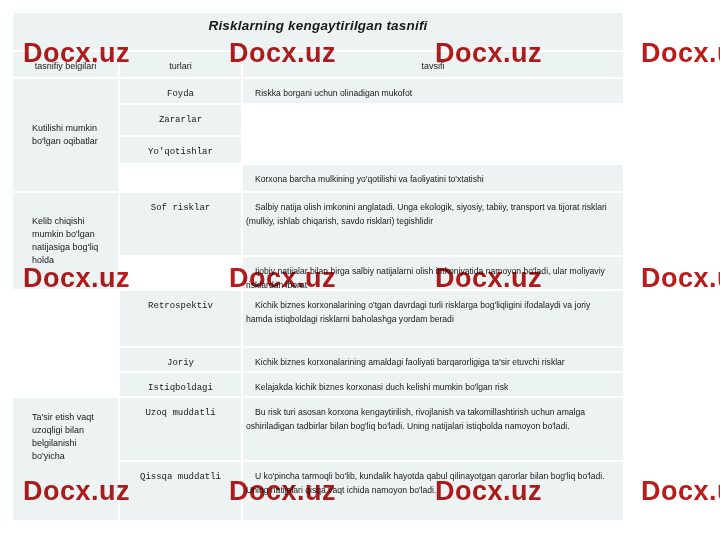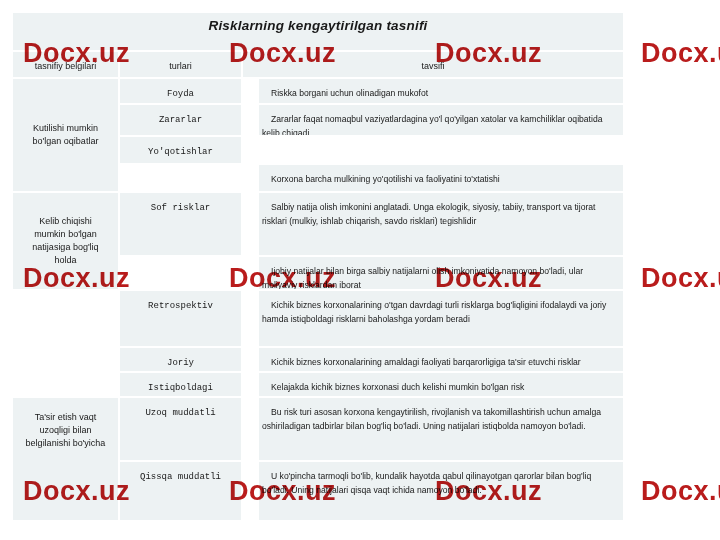--- a/index.html
+++ b/index.html
@@ -36,22 +36,22 @@
     letter-spacing: 0.2px;
   }
   .head {
     text-align: center;
     padding-top: 8px;
   }
   .group {
     grid-column: 1;
     display: flex; flex-direction: column;
     justify-content: center; align-items: center;
-    text-align: center;
-    padding: 0 12px;
+    text-align: left;
+    padding: 0 19px;
   }
   .group.top-align {
     justify-content: flex-start;
     padding-top: 13px;
   }
   .g1 { grid-row: 3 / span 4; }
   .g2 { grid-row: 7 / span 2; }
   .g3 { grid-row: 9 / span 3; }
   .g4 { grid-row: 12 / span 2; }
   .turi {
@@ -59,21 +59,20 @@
     text-align: center;
     padding-top: 9px;
     font-family: Liberation Mono, monospace;
   }
   .desc {
     grid-column: 3;
     font-size: 8.6px;
     line-height: 14px;
     padding: 7px 6px 2px 3px;
     text-indent: 9px;
-    margin-left: 16px;
   }
   .watermark-layer {
     position: absolute; inset: 0;
     z-index: 5;
     pointer-events: none;
     mix-blend-mode: multiply;
   }
   .watermark-layer span {
     position: absolute;
     font-size: 27px;
@@ -98,21 +97,20 @@
   <div class="cell title-cell">Risklarning kengaytirilgan tasnifi</div>
 
   <div class="cell head" style="grid-column:1;grid-row:2">tasnifiy belgilari</div>
   <div class="cell head" style="grid-column:2;grid-row:2">turlari</div>
   <div class="cell head" style="grid-column:3;grid-row:2">tavsifi</div>
 
   <div class="cell group g1">Kutilishi mumkin bo'lgan oqibatlar</div>
   <div class="cell turi" style="grid-row:3">Foyda</div>
   <div class="cell desc" style="grid-row:3">Riskka borgani uchun olinadigan mukofot</div>
   <div class="cell turi" style="grid-row:4">Zararlar</div>
-  <div class="cell desc" style="grid-row:4">Zararlar faqat nomaqbul vaziyatlardagina yo'l qo'yilgan xatolar va kamchiliklar oqibatida kelib chiqadi</div>
   <div class="cell turi" style="grid-row:5">Yo'qotishlar</div>
   <div class="cell desc" style="grid-row:6">Korxona barcha mulkining yo'qotilishi va faoliyatini to'xtatishi</div>
 
   <div class="cell group g2">Kelib chiqishi mumkin bo'lgan natijasiga bog'liq holda</div>
   <div class="cell turi" style="grid-row:7">Sof risklar</div>
   <div class="cell desc" style="grid-row:7">Salbiy natija olish imkonini anglatadi. Unga ekologik, siyosiy, tabiiy, transport va tijorat risklari (mulkiy, ishlab chiqarish, savdo risklari) tegishlidir</div>
   <div class="cell desc" style="grid-row:8">Ijobiy natijalar bilan birga salbiy natijalarni olish imkoniyatida namoyon bo'ladi, ular moliyaviy risklardan iborat</div>
 
   <div class="cell turi" style="grid-row:9">Retrospektiv</div>
   <div class="cell desc" style="grid-row:9">Kichik biznes korxonalarining o'tgan davrdagi turli risklarga bog'liqligini ifodalaydi va joriy hamda istiqboldagi risklarni baholashga yordam beradi</div>

